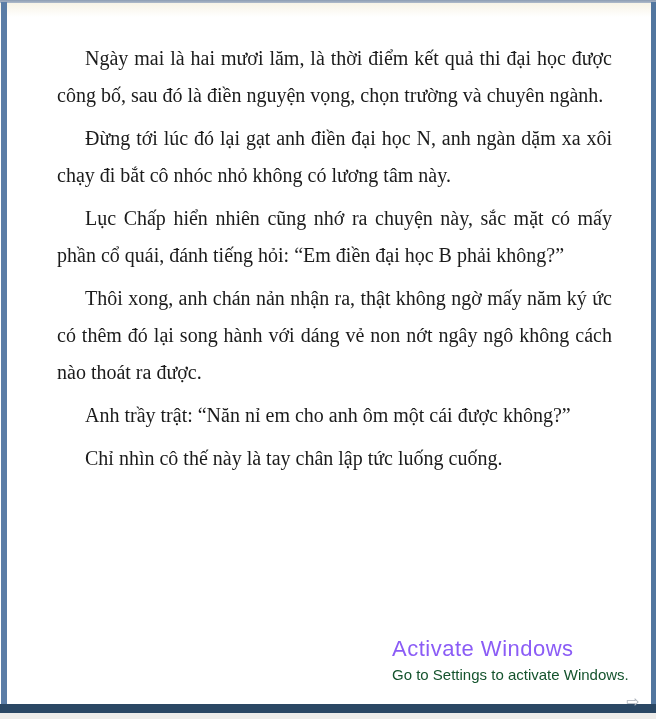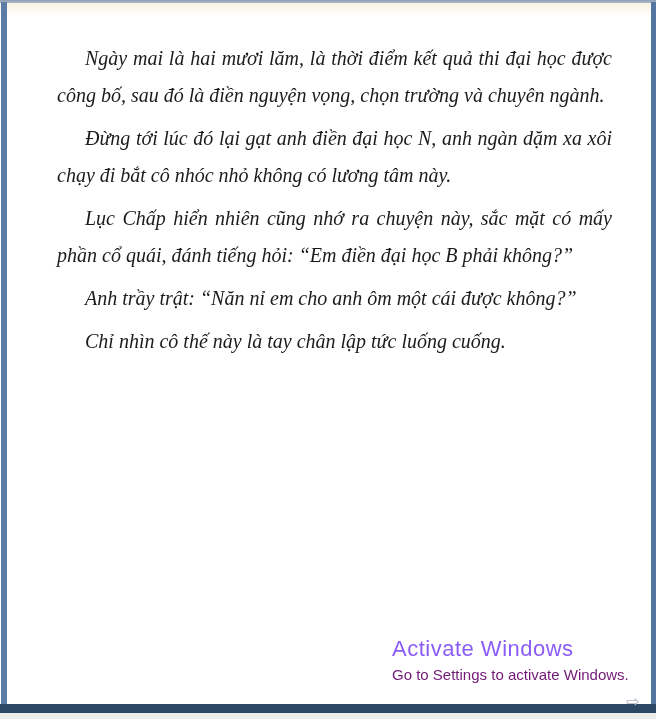--- a/index.html
+++ b/index.html
@@ -35,29 +35,29 @@
     position: absolute; bottom: 0; left: 0; right: 0; height: 6px;
     background: #edecea;
   }
   
   .text-body {
     position: absolute; top: 40px; left: 57px; width: 555px;
     color: #1b1b1b;
     font-size: 20px; line-height: 37px;
     text-align: justify;
   }
-  .text-body p { margin: 0 0 6px; text-indent: 28px; font-style: italic; }
+  .text-body p { margin: 0 0 6px; text-indent: 28px; }
   
   .watermark {
     position: absolute; left: 392px; top: 636px;
     font-family: "Liberation Sans", sans-serif;
     white-space: nowrap;
   }
   .wm-title { font-size: 22px; color: #8b5cf6; letter-spacing: 0.5px; }
-  .wm-sub   { font-size: 15px; color: #701a75; margin-top: 4px; }
+  .wm-sub   { font-size: 15px; color: #14532d; margin-top: 4px; }
   
   .cursor-icon {
     position: absolute; right: 16px; bottom: 9px;
     font-size: 16px; line-height: 1;
     color: #aab1ba;
     font-family: "DejaVu Sans", sans-serif;
   }
 </style>
 </head>
 <body>
@@ -66,20 +66,21 @@
 <div class="frame-top-glow"></div>
 <div class="frame-left"></div>
 <div class="frame-right"></div>
 <div class="frame-bottom"></div>
 <div class="frame-bottom-under"></div>
 
 <div class="text-body">
     <p>Ngày mai là hai mươi lăm, là thời điểm kết quả thi đại học được công bố, sau đó là điền nguyện vọng, chọn trường và chuyên ngành.</p>
     <p>Đừng tới lúc đó lại gạt anh điền đại học N, anh ngàn dặm xa xôi chạy đi bắt cô nhóc nhỏ không có lương tâm này.</p>
     <p>Lục Chấp hiển nhiên cũng nhớ ra chuyện này, sắc mặt có mấy phần cổ quái, đánh tiếng hỏi: “Em điền đại học B phải không?”</p>
+    <p>Thôi xong, anh chán nản nhận ra, thật không ngờ mấy năm ký ức có thêm đó lại song hành với dáng vẻ non nớt ngây ngô không cách nào thoát ra được.</p>
     <p>Anh trầy trật: “Năn nỉ em cho anh ôm một cái được không?”</p>
     <p>Chỉ nhìn cô thế này là tay chân lập tức luống cuống.</p>
   </div>
 
 <div class="watermark">
   <div class="wm-title">Activate Windows</div>
   <div class="wm-sub">Go to Settings to activate Windows.</div>
 </div>
 
 <div class="cursor-icon">⇨</div>

